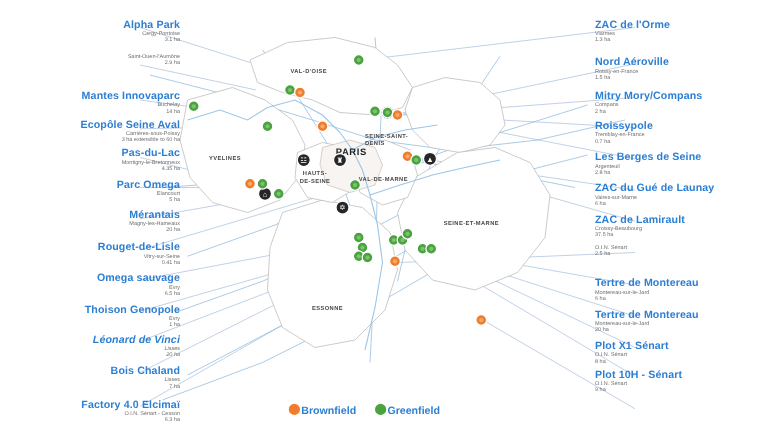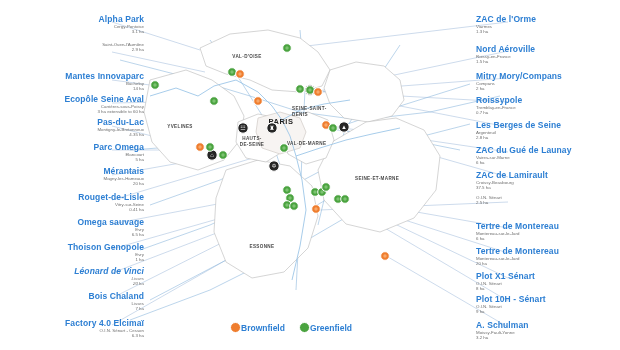--- a/index.html
+++ b/index.html
@@ -464,25 +464,20 @@
       <div class="site-label" style="top: 271px;">
         <span class="site-name">Plot X1 Sénart</span>
         <span class="site-city">O.I.N. Sénart</span>
         <span class="site-area">8 ha</span>
       </div>
       <div class="site-label" style="top: 294px;">
         <span class="site-name">Plot 10H - Sénart</span>
         <span class="site-city">O.I.N. Sénart</span>
         <span class="site-area">9 ha</span>
       </div>
-      <div class="site-label" style="top: 320px;">
-        <span class="site-name">A. Schulman</span>
-        <span class="site-city">Moissy-Fault-Yonne</span>
-        <span class="site-area">3.2 ha</span>
-      </div>
     </div>
 
   <div id="legend">
     <div class="legend-item">
       <span class="legend-dot brownfield"></span>
       <span class="legend-text">Brownfield</span>
     </div>
     <div class="legend-item">
       <span class="legend-dot greenfield"></span>
       <span class="legend-text">Greenfield</span>

